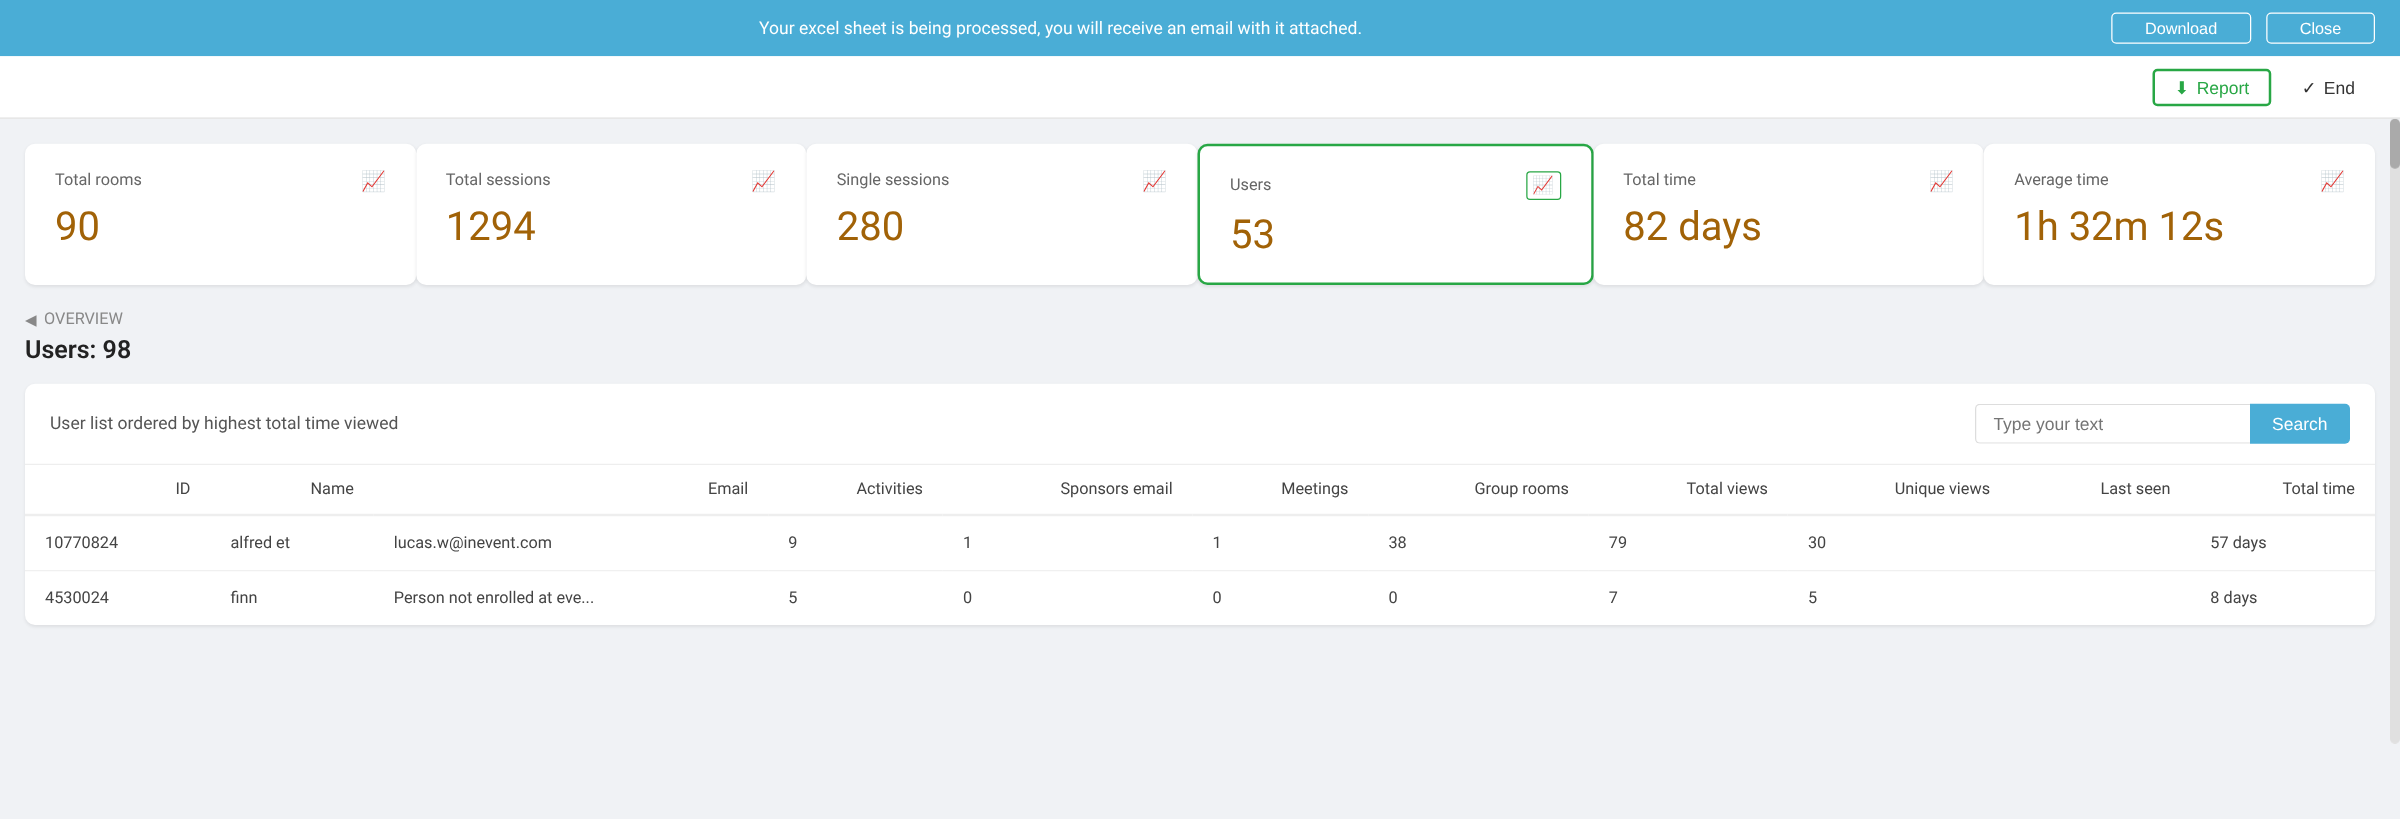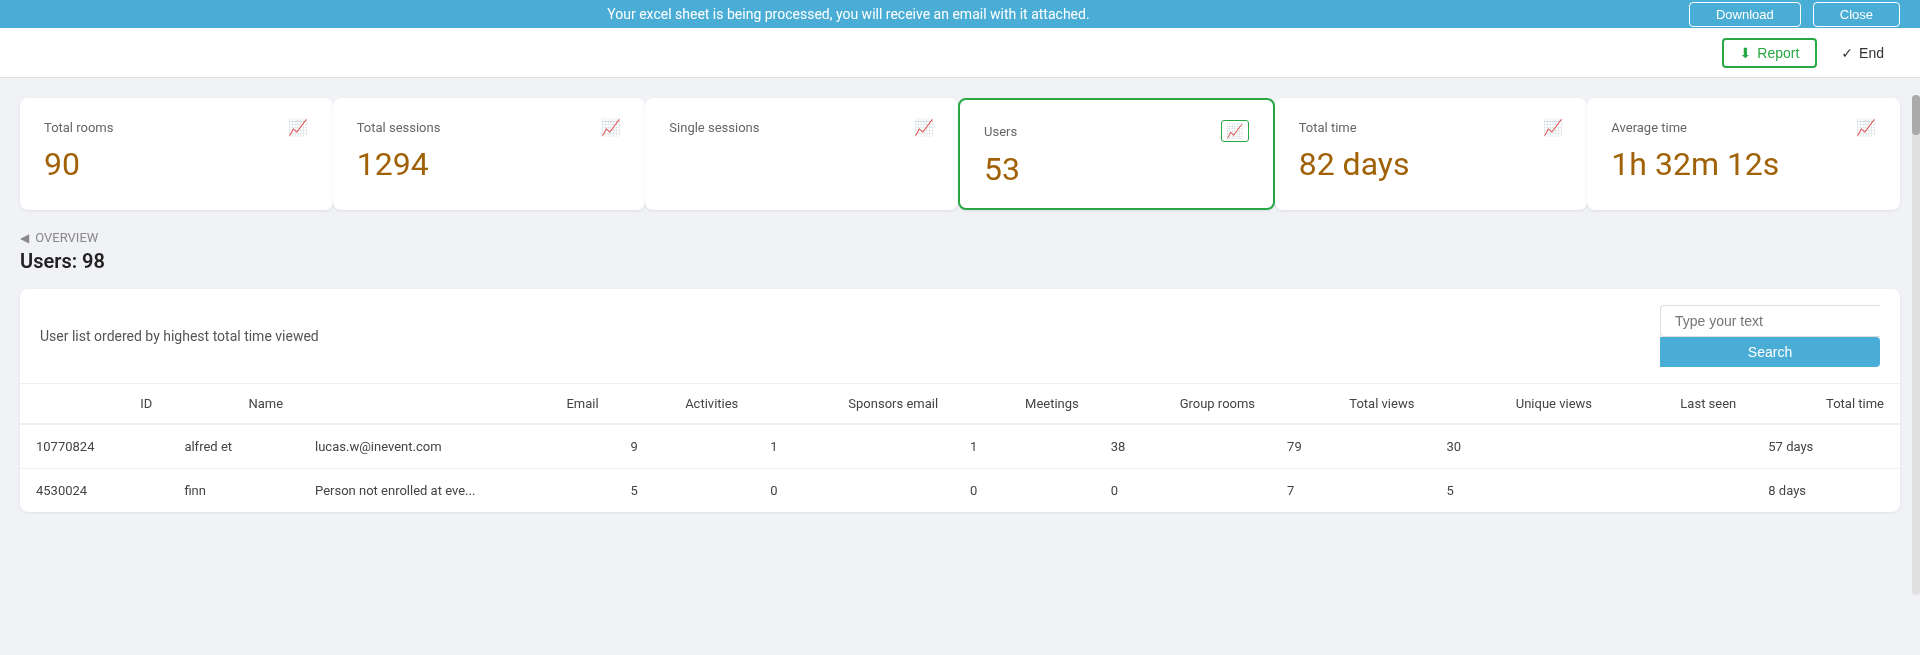--- a/index.html
+++ b/index.html
@@ -9,21 +9,21 @@
     .notification-bar {
       background: #4aadd6;
       color: white;
       text-align: center;
       padding: 10px 20px;
       display: flex;
       align-items: center;
       justify-content: center;
       gap: 12px;
       font-size: 14px;
-      height: 28px;
+      height: 45px;
     }
     .notification-bar .notif-text { flex: 1; text-align: center; }
     .notif-btn {
       border: 1.5px solid white;
       background: transparent;
       color: white;
       padding: 4px 26px;
       border-radius: 4px;
       cursor: pointer;
       font-size: 13px;
@@ -148,21 +148,20 @@
       padding: 16px 20px;
       border-bottom: 1px solid #eee;
     }
     .table-title {
       font-size: 14px;
       color: #555;
     }
     .search-area {
       display: flex;
       gap: 0;
-      flex-direction: column;
     }
     .search-input {
       border: 1px solid #ddd;
       border-right: none;
       border-radius: 4px 0 0 4px;
       padding: 7px 14px;
       font-size: 14px;
       width: 220px;
       color: #aaa;
       outline: none;
@@ -257,20 +256,21 @@
         <span class="chart-icon">📈</span>
       </div>
       <div class="stat-card-value">1294</div>
     </div>
 
     <div class="stat-card">
       <div class="stat-card-label">
         <span>Single sessions</span>
         <span class="chart-icon">📈</span>
       </div>
+      <div class="stat-card-value">280</div>
     </div>
 
     <div class="stat-card active">
       <div class="stat-card-label">
         <span>Users</span>
         <span class="chart-icon-active">📈</span>
       </div>
       <div class="stat-card-value">53</div>
     </div>
 

